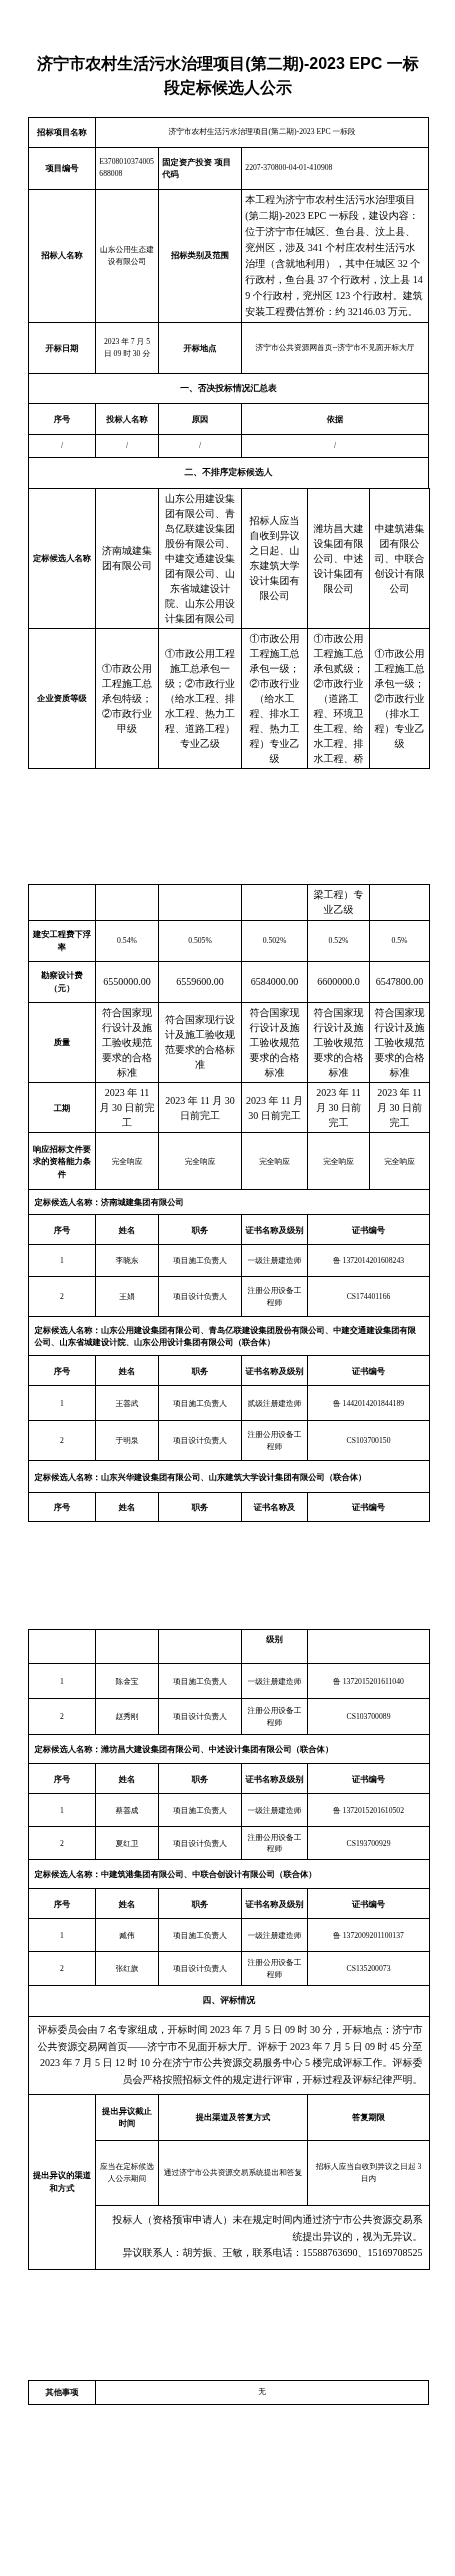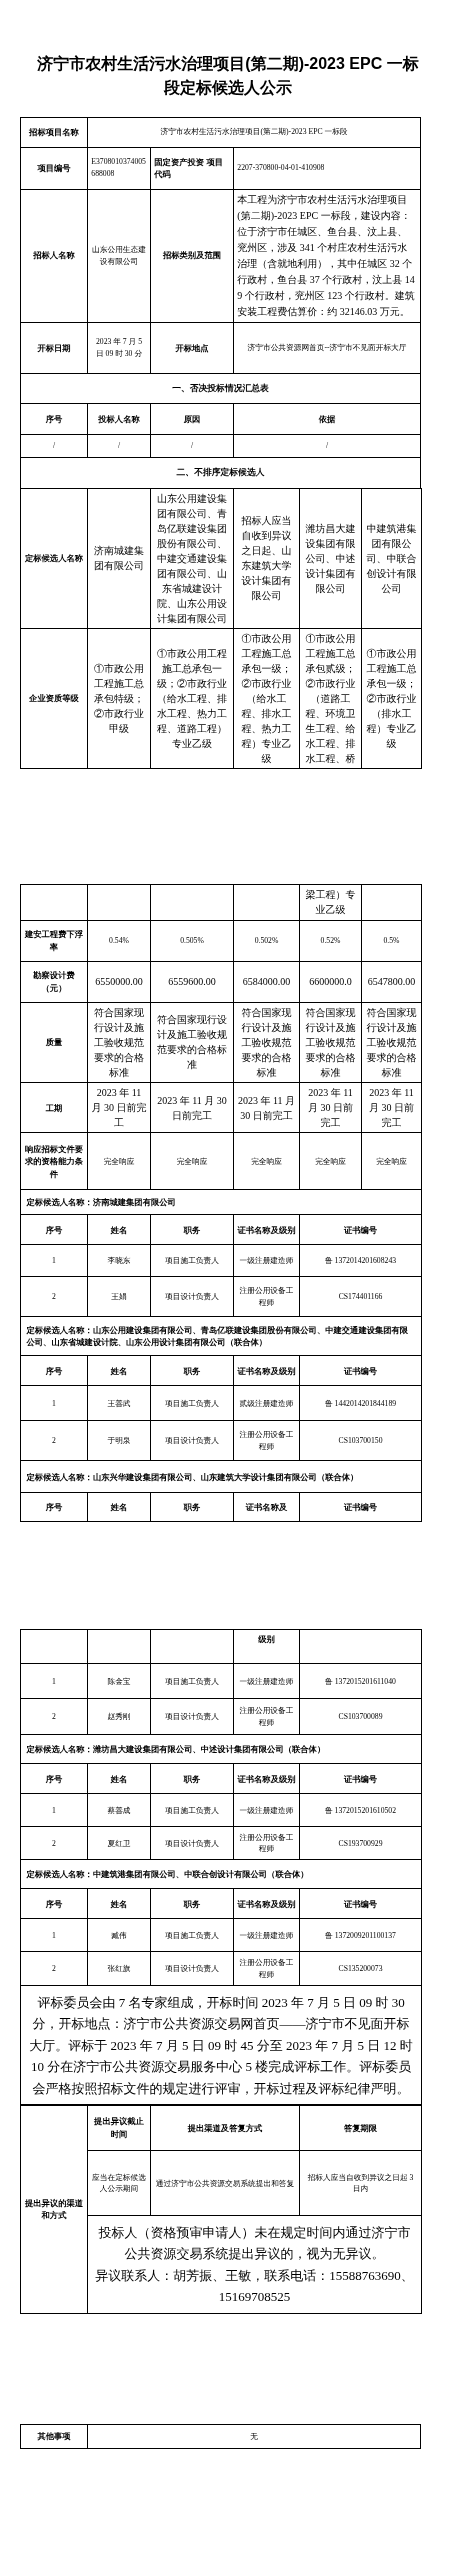--- a/index.html
+++ b/index.html
@@ -6,37 +6,37 @@
   body{
     width:456px;height:2576px;overflow:hidden;background:#ffffff;color:#000;
     font-family:"Liberation Sans",sans-serif;
   }
   .doc{position:relative;width:456px;}
   .title{
     margin:52px auto 0 auto;width:388px;text-align:center;
     font-size:16px;font-weight:bold;line-height:1.5;
     font-family:"Liberation Sans",sans-serif;letter-spacing:0px;
   }
-  .page{margin-left:20px;width:401px;}
+  .page{margin-left:28px;width:401px;}
   .pA{margin-top:16.5px;}
   .pB{margin-top:115px;}
   .pC{margin-top:107px;}
   .pD{margin-top:110px;}
   table{border-collapse:collapse;table-layout:fixed;width:401px;}
   .join{margin-top:-1.1px;}
   td{
     border:1.1px solid #000;padding:2.2px 3.3px;vertical-align:middle;text-align:center;
     font-size:7.7px;line-height:1.5;word-break:break-all;overflow:hidden;
   }
   .lbl{font-weight:bold;font-family:"Liberation Sans",sans-serif;font-size:8.3px;}
   .val{font-family:"Liberation Serif",serif;font-weight:normal;}
   .left{text-align:left;}
   .sec{font-weight:bold;font-size:8.8px;height:25px;}
   .nameline{font-weight:bold;font-size:8.3px;text-align:left;padding:4.4px 5.5px;}
-  .para{text-align:center;font-family:"Liberation Serif",serif;padding:5.5px 6.6px;line-height:1.65;font-size:13px;}
+  .para{text-align:right;font-family:"Liberation Serif",serif;padding:5.5px 6.6px;line-height:1.65;font-size:10px;}
   .small{font-size:10px;}
   
   .c-seq{width:67px;} .c-name{width:63px;} .c-role{width:83px;}
   .t4 .c-last{width:187px;}
   .t6 .c-a{width:66px;} .t6 .c-b{width:62px;} .t6 .c-c{width:60px;}
   .t5 .c-cert{width:66px;} .t5 .c-no{width:122px;}
   .tobj .c-ch{width:149px;} .tobj .c-rep{width:122px;}
   .t2 .c-rest{width:333px;}
 </style>
 </head>
@@ -334,20 +334,23 @@
         <td class="val">鲁 1372009201100137</td>
       </tr>
       <tr style="height:34px">
         <td class="val">2</td>
         <td class="val">张红旗</td>
         <td class="val">项目设计负责人</td>
         <td class="val">注册公用设备工程师</td>
         <td class="val">CS135200073</td>
       </tr>
       <tr>
+        <td class="sec" colspan="5">四、评标情况</td>
+      </tr>
+      <tr>
         <td class="para" colspan="5">评标委员会由 7 名专家组成，开标时间 2023 年 7 月 5 日 09 时 30 分，开标地点：济宁市公共资源交易网首页——济宁市不见面开标大厅。评标于 2023 年 7 月 5 日 09 时 45 分至 2023 年 7 月 5 日 12 时 10 分在济宁市公共资源交易服务中心 5 楼完成评标工作。评标委员会严格按照招标文件的规定进行评审，开标过程及评标纪律严明。</td>
       </tr>
     </tbody>
       </table>
 
 
     <table class="tobj join">
       <colgroup>
           <col class="c-seq">
           <col class="c-name">

